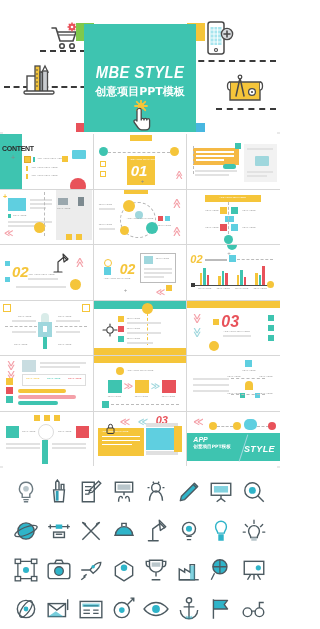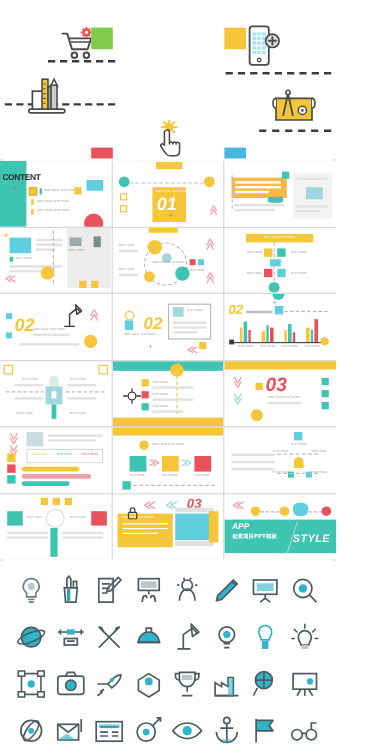--- a/index.html
+++ b/index.html
@@ -141,20 +141,24 @@
         <path d="M14 6l-4 18M14 6l4 18" fill="none" stroke="#4a4a4a" stroke-width="1.5" stroke-linecap="round"></path>
         <circle cx="14" cy="5" r="1.8" fill="#ffffff" stroke="#4a4a4a" stroke-width="1.3"></circle>
       </svg>
     </span>
 
     <div class="sq g"></div>
     <div class="sq y"></div>
     <div class="sq r"></div>
     <div class="sq b"></div>
 
+    <div class="banner">
+      <div class="banner-title">MBE STYLE</div>
+      <div class="banner-sub">创意项目PPT模板</div>
+    </div>
 
     <span class="hero-icon" style="left:128px;top:100px;z-index:5;">
       <svg width="26" height="32" viewBox="0 0 26 32">
         <g fill="#f5c53a">
           <circle cx="13" cy="6" r="3.2"></circle>
           <path d="M13 0v3M13 9v3M7 6h3M16 6h3M8.8 1.8l2 2M15.2 8.2l2 2M17.2 1.8l-2 2M10.8 8.2l-2 2" stroke="#f5c53a" stroke-width="1.8" stroke-linecap="round"></path>
         </g>
         <path d="M10 12v8M10 20c0-2 0-3 1.6-3 1.5 0 1.6 1 1.6 2" fill="none"></path>
         <path d="M9 10v11c0 0-1.5-1.6-2.6-0.8-1 0.8-0.3 2 0.3 2.8l3.6 5c0.9 1.2 2 1.8 3.4 1.8h4.3c2.2 0 3.6-1.4 3.6-3.5v-6.1c0-1-0.6-1.6-1.4-1.6s-1.4 0.6-1.4 1.5c0-1.1-0.6-1.7-1.4-1.7s-1.4 0.6-1.4 1.6c0-1-0.6-1.6-1.4-1.6s-1.4 0.6-1.4 1.6V10c0-1-0.6-1.6-1.4-1.6S9 9 9 10z" fill="#ffffff" stroke="#4a4a4a" stroke-width="1.3" stroke-linejoin="round"></path>
       </svg>

